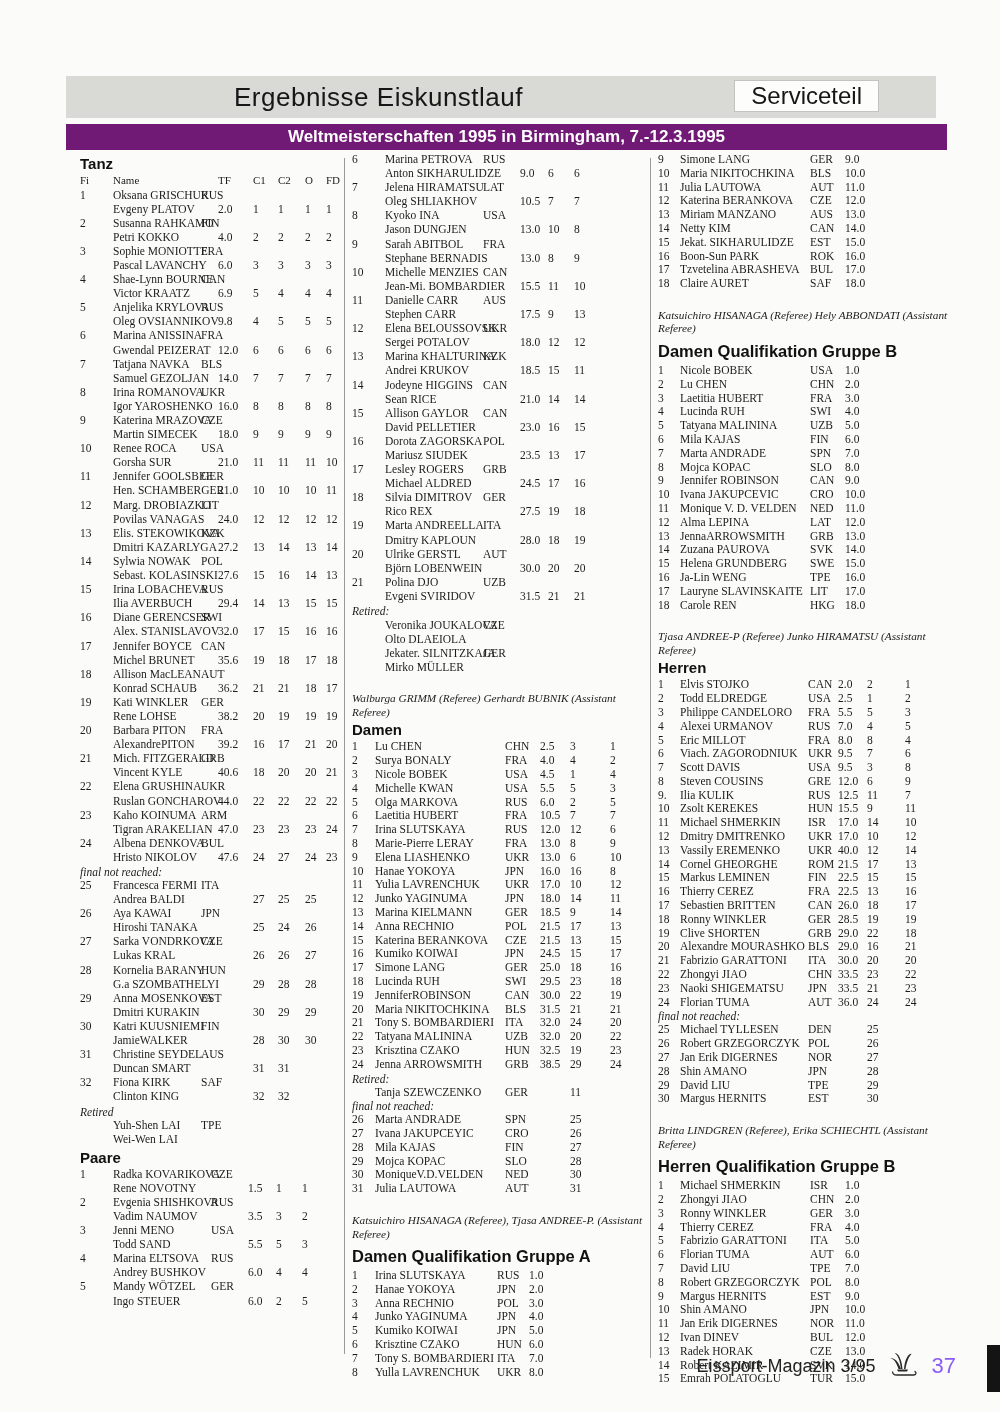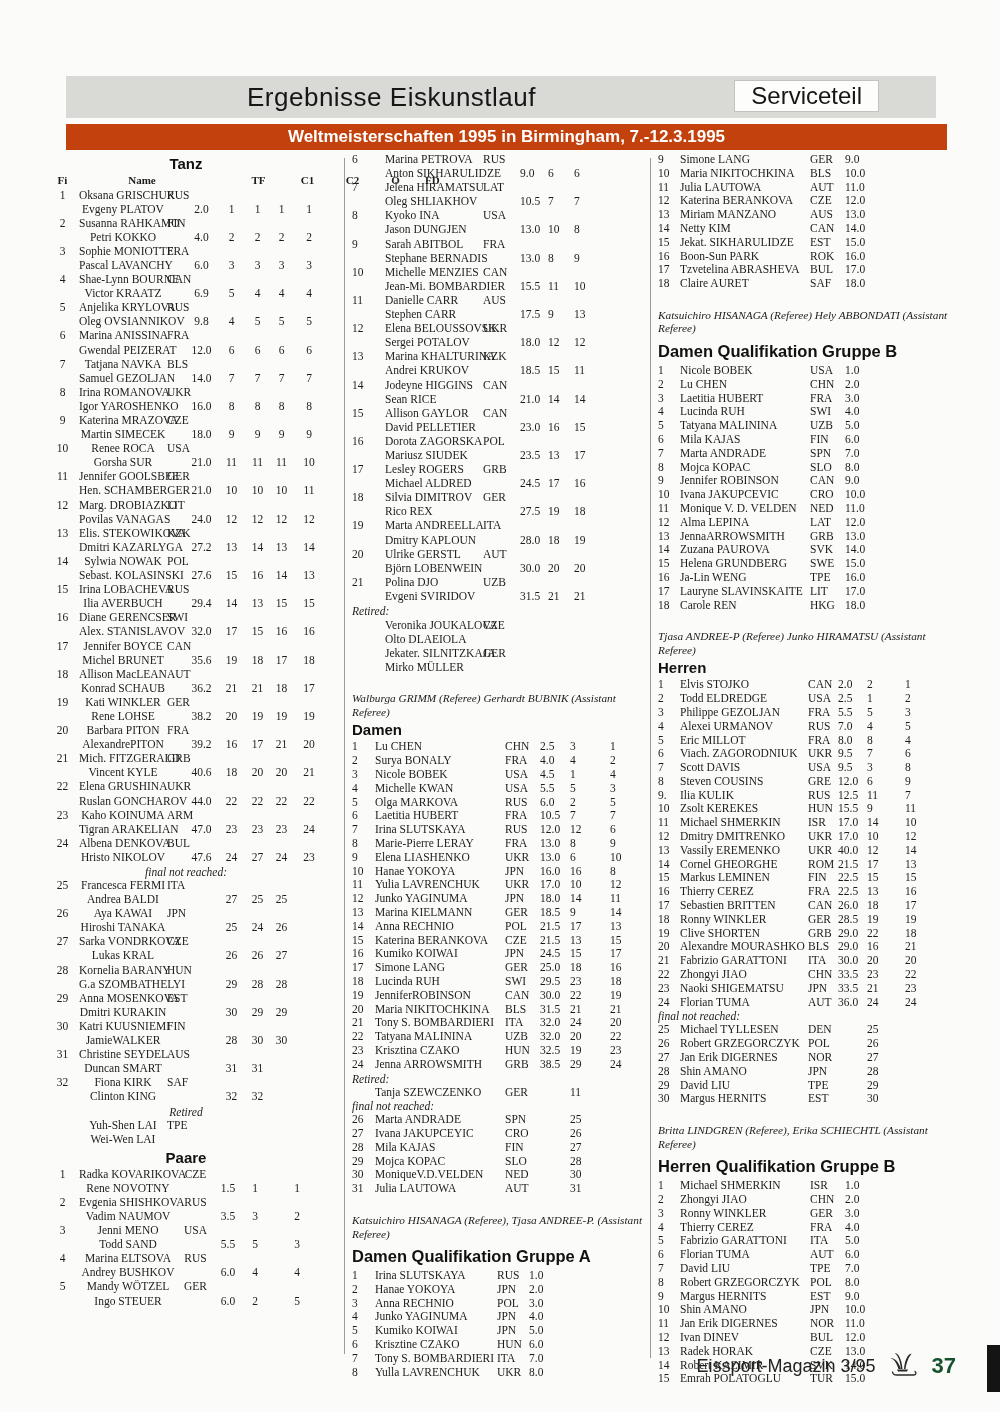--- a/index.html
+++ b/index.html
@@ -1,67 +1,67 @@
 <!DOCTYPE html>
 <html><head>
 <meta charset="utf-8">
 <style>
   html,body{margin:0;padding:0;background:#e8e8e6;}
   .page{position:relative;width:1000px;height:1412px;background:#fbfbf9;
         font-family:"Liberation Serif",serif;color:#1c1c1c;overflow:hidden;}
   
   .band{position:absolute;left:66px;top:76px;width:870px;height:42px;background:#d9d9d6;}
-  .band .title{position:absolute;left:181px;top:6px;font-family:"Liberation Sans",sans-serif;
+  .band .title{position:absolute;left:168px;top:6px;font-family:"Liberation Sans",sans-serif;
         font-size:26px;color:#161616;letter-spacing:0.5px;}
   .service{position:absolute;right:58px;top:5px;background:#fdfdfc;padding:1px 16px;
         font-family:"Liberation Sans",sans-serif;font-size:24px;color:#161616;box-shadow:0 0 0 1px #c2c2c0;}
-  .banner{position:absolute;left:66px;top:124px;width:881px;height:26px;background:#c2410c;
+  .banner{position:absolute;left:66px;top:124px;width:881px;height:26px;background:#701a75;
         display:flex;align-items:center;justify-content:center;}
   .banner span{color:#fff;font-family:"Liberation Sans",sans-serif;font-weight:bold;font-size:17px;}
   
   .col{position:absolute;top:153px;font-size:11.5px;}
-  .col1{left:46px;width:280px;text-align:center;}
+  .col1{left:80px;width:280px;}
   .col2{left:352px;width:292px;}
   .col3{left:658px;width:294px;}
   .vdiv{position:absolute;width:1px;background:#9a9a98;}
   .vdiv1{left:344px;top:158px;height:1196px;}
   .vdiv2{left:650px;top:158px;height:1200px;}
   h2{font-family:"Liberation Sans",sans-serif;color:#111;}
   h2.small{font-size:15px;margin:2px 0 2px;}
   h2.big{font-size:16.5px;margin:6px 0 3px;}
   .ref{font-style:italic;font-size:11.3px;line-height:13.5px;margin:18px 0 2px;}
   .lbl{font-style:italic;line-height:14px;}
   .c{white-space:nowrap;}
   
   .pr{display:grid;grid-template-columns:33px 88px 17px 35px 25px 27px 21px 1fr;grid-auto-rows:14.1px;}
   .pr .fi{grid-area:1/1}.pr .n1{grid-area:1/2}.pr .nat{grid-area:1/3}
   .pr .n2{grid-area:2/2}.pr .tf{grid-area:2/4}.pr .j1{grid-area:2/5}
   .pr .j2{grid-area:2/6}.pr .j3{grid-area:2/7}.pr .j4{grid-area:2/8}
   .thead{display:grid;grid-template-columns:33px 88px 17px 35px 25px 27px 21px 1fr;height:14.5px;
-        font-weight:bold;font-size:11px;gap:19px;}
+        font-weight:normal;font-size:11px;}
   .thead .fi{grid-area:1/1}.thead .nm{grid-area:1/2}.thead .tf{grid-area:1/4}
   .thead .c1{grid-area:1/5}.thead .c2{grid-area:1/6}.thead .o{grid-area:1/7}.thead .fd{grid-area:1/8}
   
   .pp{display:grid;grid-template-columns:33px 98px 37px 28px 26px 1fr;grid-auto-rows:14.1px;}
   .pp .fi{grid-area:1/1}.pp .n1{grid-area:1/2}.pp .nat{grid-area:1/3}
   .pp .n2{grid-area:2/2}.pp .tf{grid-area:2/4}.pp .j1{grid-area:2/5}.pp .j2{grid-area:2/6}
   
   .pl{display:grid;grid-template-columns:33px 98px 1fr;line-height:14.1px;}
   .pl .name{grid-column:2}.pl .nat{grid-column:3}
   
   .sr{display:grid;line-height:13.8px;}
   .g-damen{grid-template-columns:23px 130px 35px 30px 40px 1fr;}
   .g-herren{grid-template-columns:22px 128px 30px 29px 38px 1fr;}
   .g-quala{grid-template-columns:23px 122px 32px 1fr;}
   .g-qual3{grid-template-columns:22px 130px 35px 1fr;}
   
   .footer{position:absolute;top:1350px;left:0;width:956px;display:flex;
         justify-content:flex-end;align-items:center;gap:12px;}
   .footer .mag{font-family:"Liberation Sans",sans-serif;font-size:18px;color:#222;margin-left:8px;}
-  .footer .pg{font-family:"Liberation Sans",sans-serif;font-weight:bold;font-size:22px;color:#14532d;text-align:center;}
+  .footer .pg{font-family:"Liberation Sans",sans-serif;font-weight:normal;font-size:22px;color:#8b5cf6;text-align:center;}
   .edge{position:absolute;right:0;top:1345px;width:13px;height:47px;background:#141414;}
 </style>
 </head>
 <body>
 
 <div class="page">
 
   <div class="band">
     <span class="title">Ergebnisse Eiskunstlauf</span>
     <span class="service">Serviceteil</span>
@@ -1283,21 +1283,21 @@
           <span class="c">2</span>
           <span class="c">Todd ELDREDGE</span>
           <span class="c">USA</span>
           <span class="c">2.5</span>
           <span class="c">1</span>
           <span class="c">2</span>
         </div>
 
         <div class="sr g-herren">
           <span class="c">3</span>
-          <span class="c">Philippe GEZOLJAN</span>
+          <span class="c">Philippe CANDELORO</span>
           <span class="c">FRA</span>
           <span class="c">5.5</span>
           <span class="c">5</span>
           <span class="c">3</span>
         </div>
 
         <div class="sr g-herren">
           <span class="c">4</span>
           <span class="c">Alexei URMANOV</span>
           <span class="c">RUS</span>

